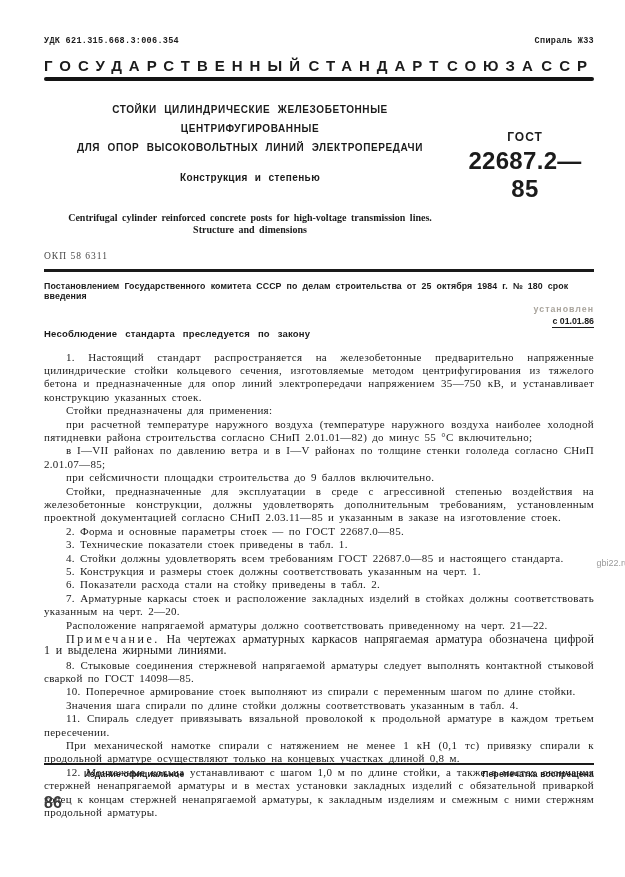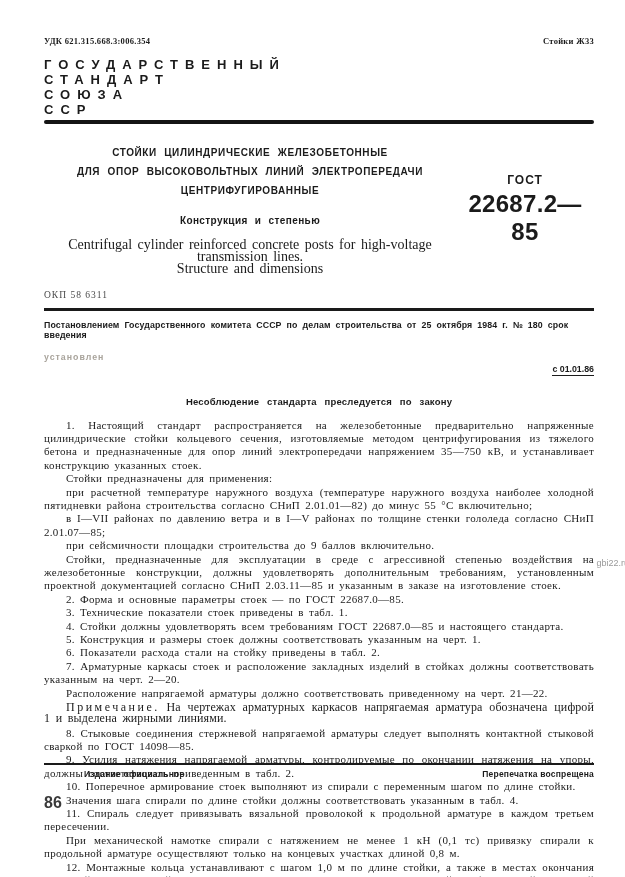--- a/index.html
+++ b/index.html
@@ -16,34 +16,33 @@
   .content {
     position: absolute;
     left: 44px;
     top: 36px;
     width: 550px;
   }
   
   .top-row {
     display: flex;
     justify-content: space-between;
-    font-family: Liberation Serif, serif;
+    font-family: Liberation Mono, monospace;
     font-weight: bold;
     font-size: 8.5px;
     letter-spacing: 0.3px;
   }
   
   .banner {
     display: flex;
     justify-content: space-between;
     margin-top: 11px;
     font-family: "Liberation Sans", sans-serif;
     font-weight: bold;
-    font-size: 13px;
-    flex-direction: column;
+    font-size: 15px;
   }
   .banner span { letter-spacing: 7px; }
   .thick-rule {
     margin-top: 3px;
     height: 4px;
     background: #141414;
     border-radius: 2px;
   }
   
   .title-row {
@@ -62,24 +61,24 @@
     letter-spacing: 0.6px;
     word-spacing: 4px;
   }
   .subtitle {
     margin-top: 15px;
     font-size: 10px;
     letter-spacing: 0.4px;
     word-spacing: 4px;
   }
   .english {
-    margin-top: 13px;
+    margin-top: 29px;
     font-family: "Liberation Serif", serif;
-    font-weight: normal;
-    font-size: 14px;
+    font-weight: bold;
+    font-size: 10px;
     line-height: 12px;
     word-spacing: 2px;
   }
   .okp {
     margin-top: 15px;
     text-align: left;
     font-family: "Liberation Serif", serif;
     font-weight: normal;
     font-size: 9.5px;
     color: #4a4a4a;
@@ -101,37 +100,37 @@
   }
   
   .decree {
     margin-top: 9px;
     font-family: "Liberation Sans", sans-serif;
     font-weight: bold;
     font-size: 8.8px;
   }
   .decree-line1 { word-spacing: 2.5px; letter-spacing: 0.1px; }
   .decree-line2 {
-    margin-top: 12px;
+    margin-top: 3px;
     color: #a9a49c;
     filter: blur(0.4px);
     letter-spacing: 1px;
+    text-align: right;
   }
   .effective-date {
     text-align: right;
     margin-top: 2px;
   }
   .effective-date span {
     display: inline-block;
     border-bottom: 1.5px solid #1b1b1b;
     padding-bottom: 1px;
   }
   .law-notice {
-    margin-top: 20px;
-    text-align: center;
+    margin-top: 0;
     font-family: "Liberation Sans", sans-serif;
     font-weight: bold;
     font-size: 9.5px;
     word-spacing: 5px;
     letter-spacing: 0.2px;
   }
   
   .body-text {
     margin-top: 12px;
     text-align: justify;
@@ -185,37 +184,37 @@
   }
 </style>
 </head>
 <body>
 
 <div class="page">
   <div class="content">
 
     <div class="top-row">
       <span>УДК 621.315.668.3:006.354</span>
-      <span>Стойки Ж33</span>
+      <span>Спираль Ж33</span>
     </div>
 
     <div class="banner">
       <span>ГОСУДАРСТВЕННЫЙ</span>
       <span>СТАНДАРТ</span>
       <span>СОЮЗА</span>
       <span>ССР</span>
     </div>
     <div class="thick-rule"></div>
 
     <div class="title-row">
       <div class="title-left">
         <div class="title-main">
           <div>СТОЙКИ ЦИЛИНДРИЧЕСКИЕ ЖЕЛЕЗОБЕТОННЫЕ</div>
+          <div>ЦЕНТРИФУГИРОВАННЫЕ</div>
           <div>ДЛЯ ОПОР ВЫСОКОВОЛЬТНЫХ ЛИНИЙ ЭЛЕКТРОПЕРЕДАЧИ</div>
-          <div>ЦЕНТРИФУГИРОВАННЫЕ</div>
         </div>
         <div class="subtitle">Конструкция и степенью</div>
         <div class="english">
           <div>Centrifugal cylinder reinforced concrete posts for high-voltage transmission lines.</div>
           <div>Structure and dimensions</div>
         </div>
         <div class="okp">ОКП 58 6311</div>
       </div>
       <div class="gost-block">
         <div class="gost-label">ГОСТ</div>
@@ -244,21 +243,20 @@
       <p>Стойки, предназначенные для эксплуатации в среде с агрессивной степенью воздействия на железобетонные конструкции,  должны  удовлетворять дополнительным требованиям, установленным проектной документацией согласно СНиП 2.03.11—85 и указанным в заказе на изготовление стоек.</p>
       <p>2. Форма и основные параметры стоек — по ГОСТ 22687.0—85.</p>
       <p>3. Технические показатели стоек приведены в табл. 1.</p>
       <p>4. Стойки должны удовлетворять всем требованиям  ГОСТ 22687.0—85 и настоящего стандарта.</p>
       <p>5. Конструкция  и  размеры  стоек  должны соответствовать указанным на черт. 1.</p>
       <p>6. Показатели  расхода  стали  на  стойку приведены в табл. 2.</p>
       <p>7. Арматурные каркасы стоек и расположение  закладных  изделий в стойках должны соответствовать указанным на черт. 2—20.</p>
       <p>Расположение напрягаемой арматуры должно соответствовать  приведенному  на черт. 21—22.</p>
       <p class="note"><span class="note-label">Примечание.</span> <span>На чертежах  арматурных  каркасов напрягаемая  арматура  обозначена  цифрой  1  и  выделена жирными линиями.</span></p>
       <p>8. Стыковые соединения стержневой напрягаемой  арматуры  следует  выполнять  контактной стыковой сваркой по ГОСТ 14098—85.</p>
-      <p>9. Усилия натяжения напрягаемой арматуры, контролируемые по окончании натяжения на упоры, должны соответствовать приведенным в табл. 2.</p>
       <p>10. Поперечное армирование стоек выполняют из спирали с переменным шагом по длине стойки.</p>
       <p>Значения шага спирали по длине стойки  должны соответствовать указанным в табл. 4.</p>
       <p>11. Спираль следует привязывать вязальной проволокой к продольной арматуре в каждом третьем пересечении.</p>
       <p>При механической намотке спирали с натяжением  не менее 1 кН  (0,1 тс)  привязку спирали к продольной арматуре осуществляют только на  концевых участках длиной 0,8 м.</p>
       <p>12. Монтажные  кольца  устанавливают с  шагом 1,0 м по длине стойки, а также  в местах окончания стержней ненапрягаемой арматуры и в местах установки закладных изделий с обязательной приваркой колец к концам стержней ненапрягаемой  арматуры, к закладным изделиям и смежным с ними стержням продольной арматуры.</p>
     </div>
   </div>
 
   <div class="footer">
     <div class="footer-rule"></div>

